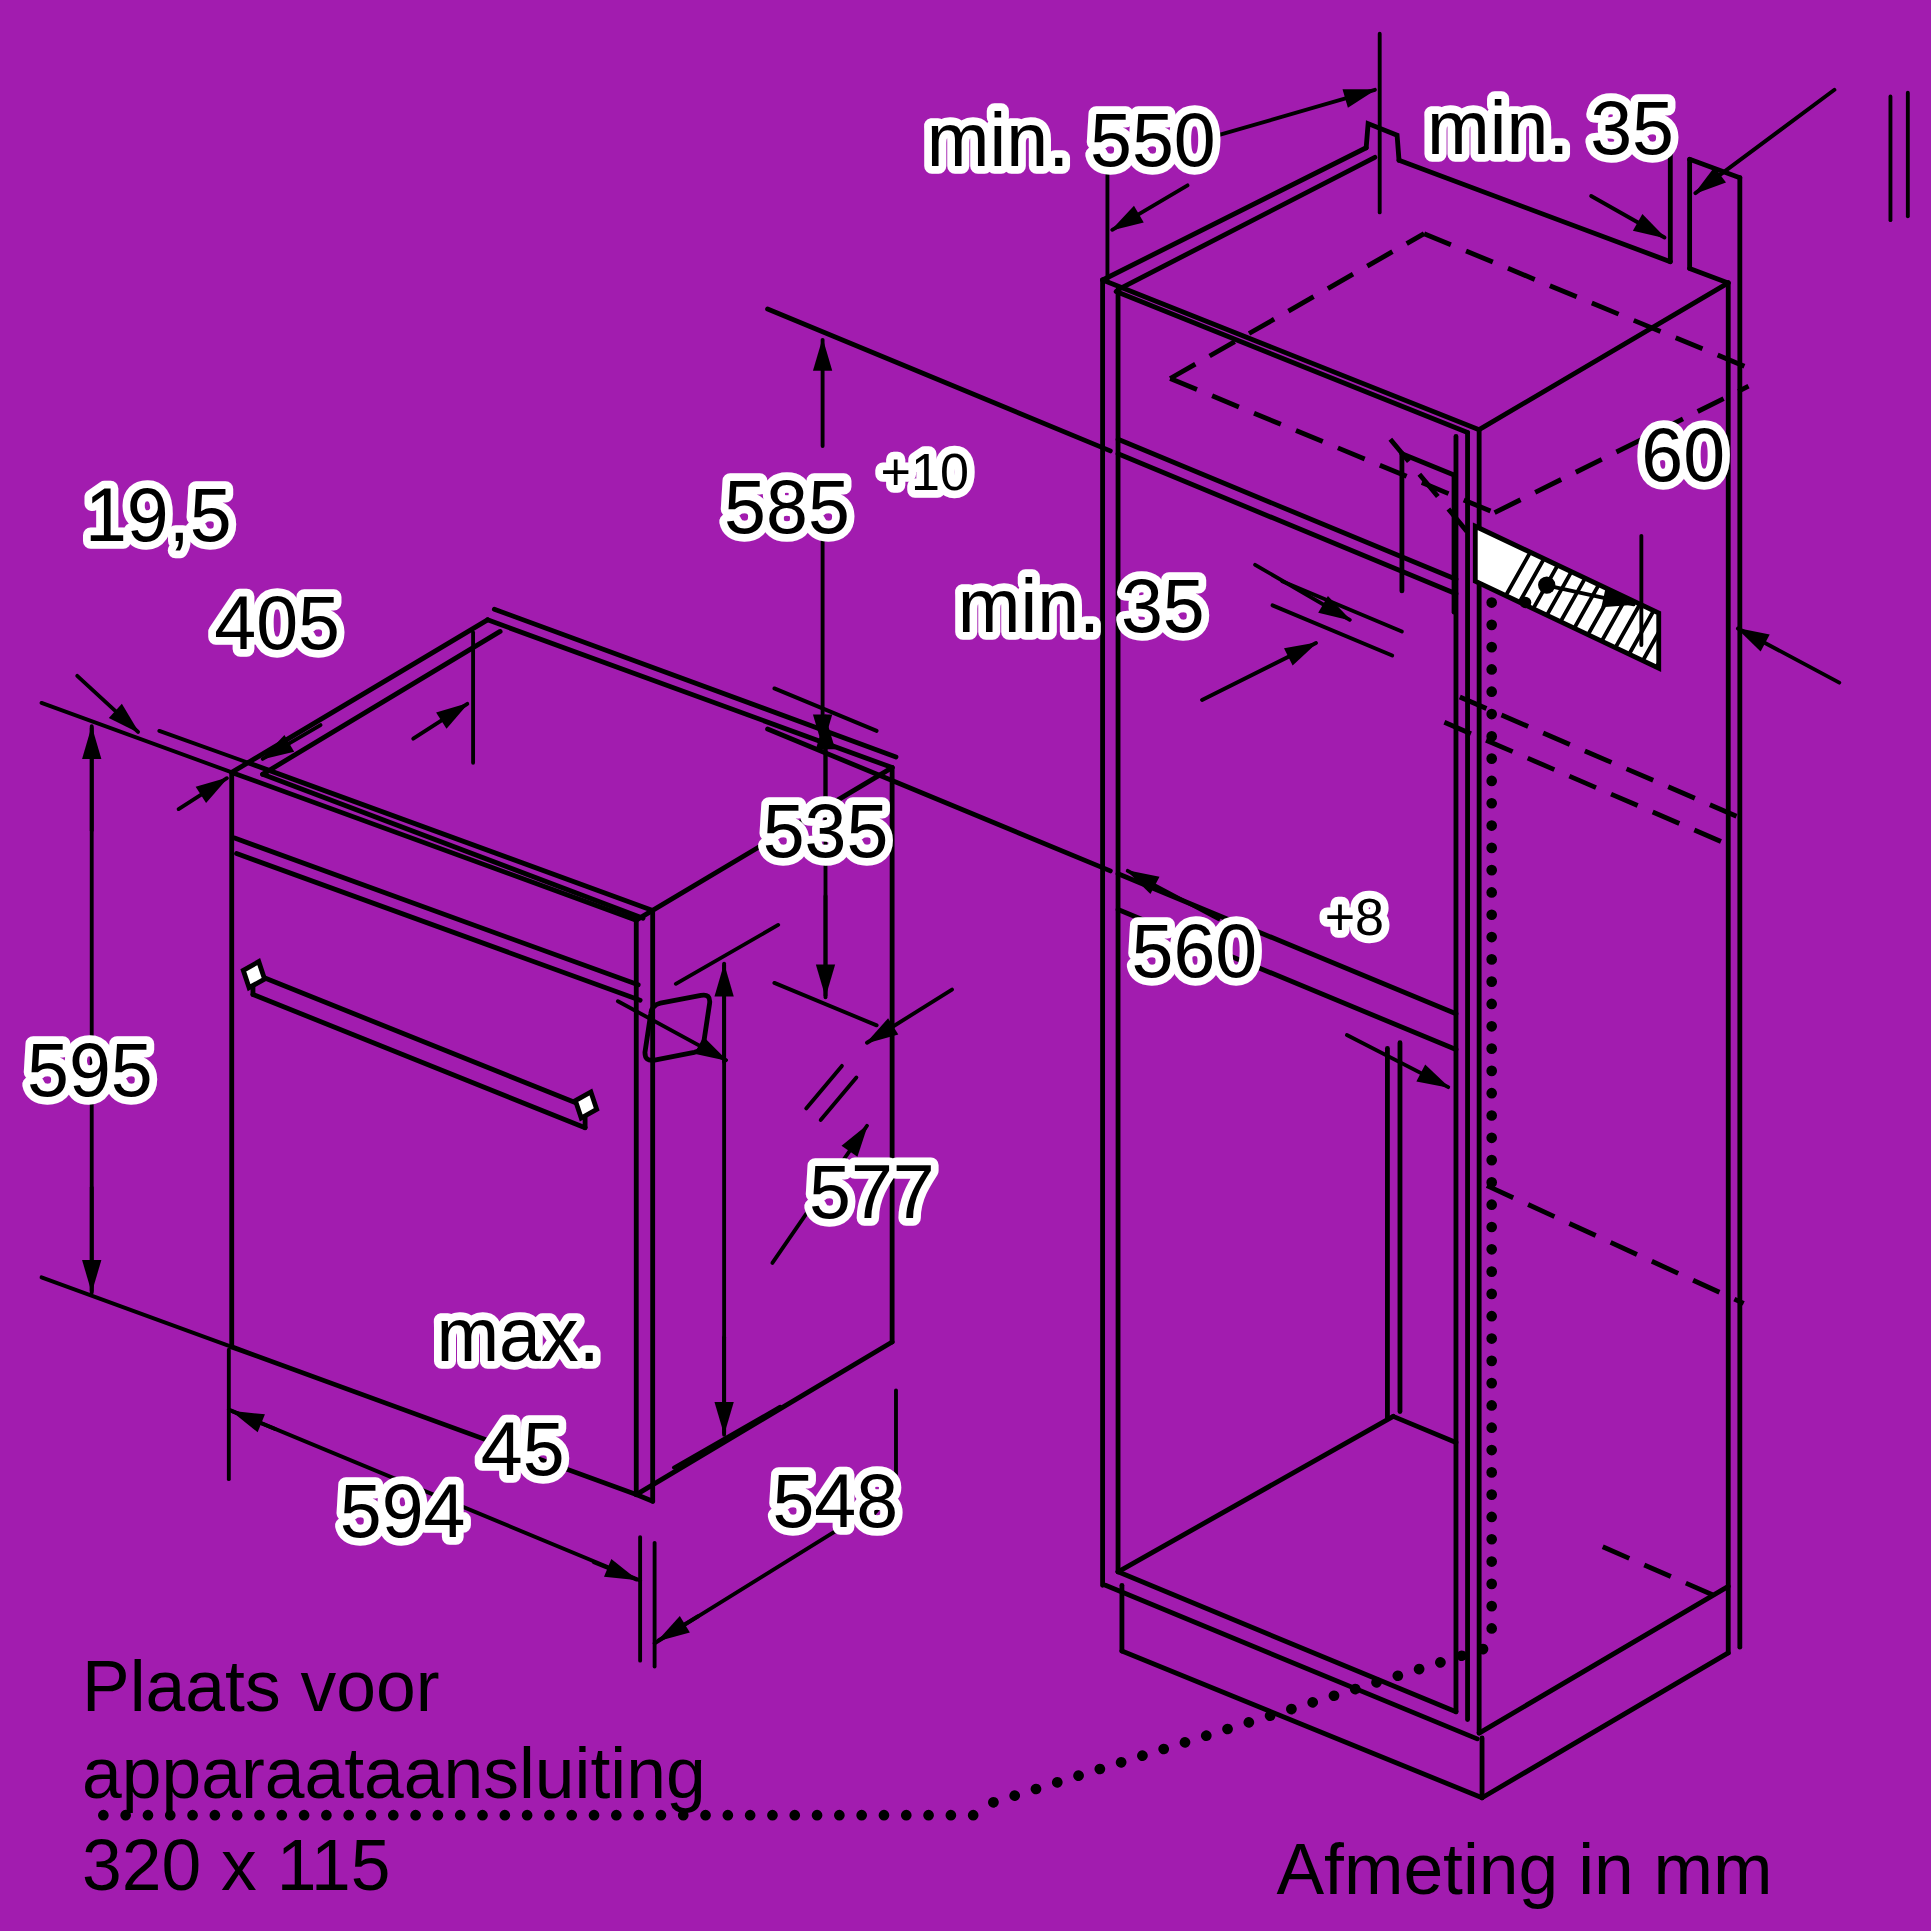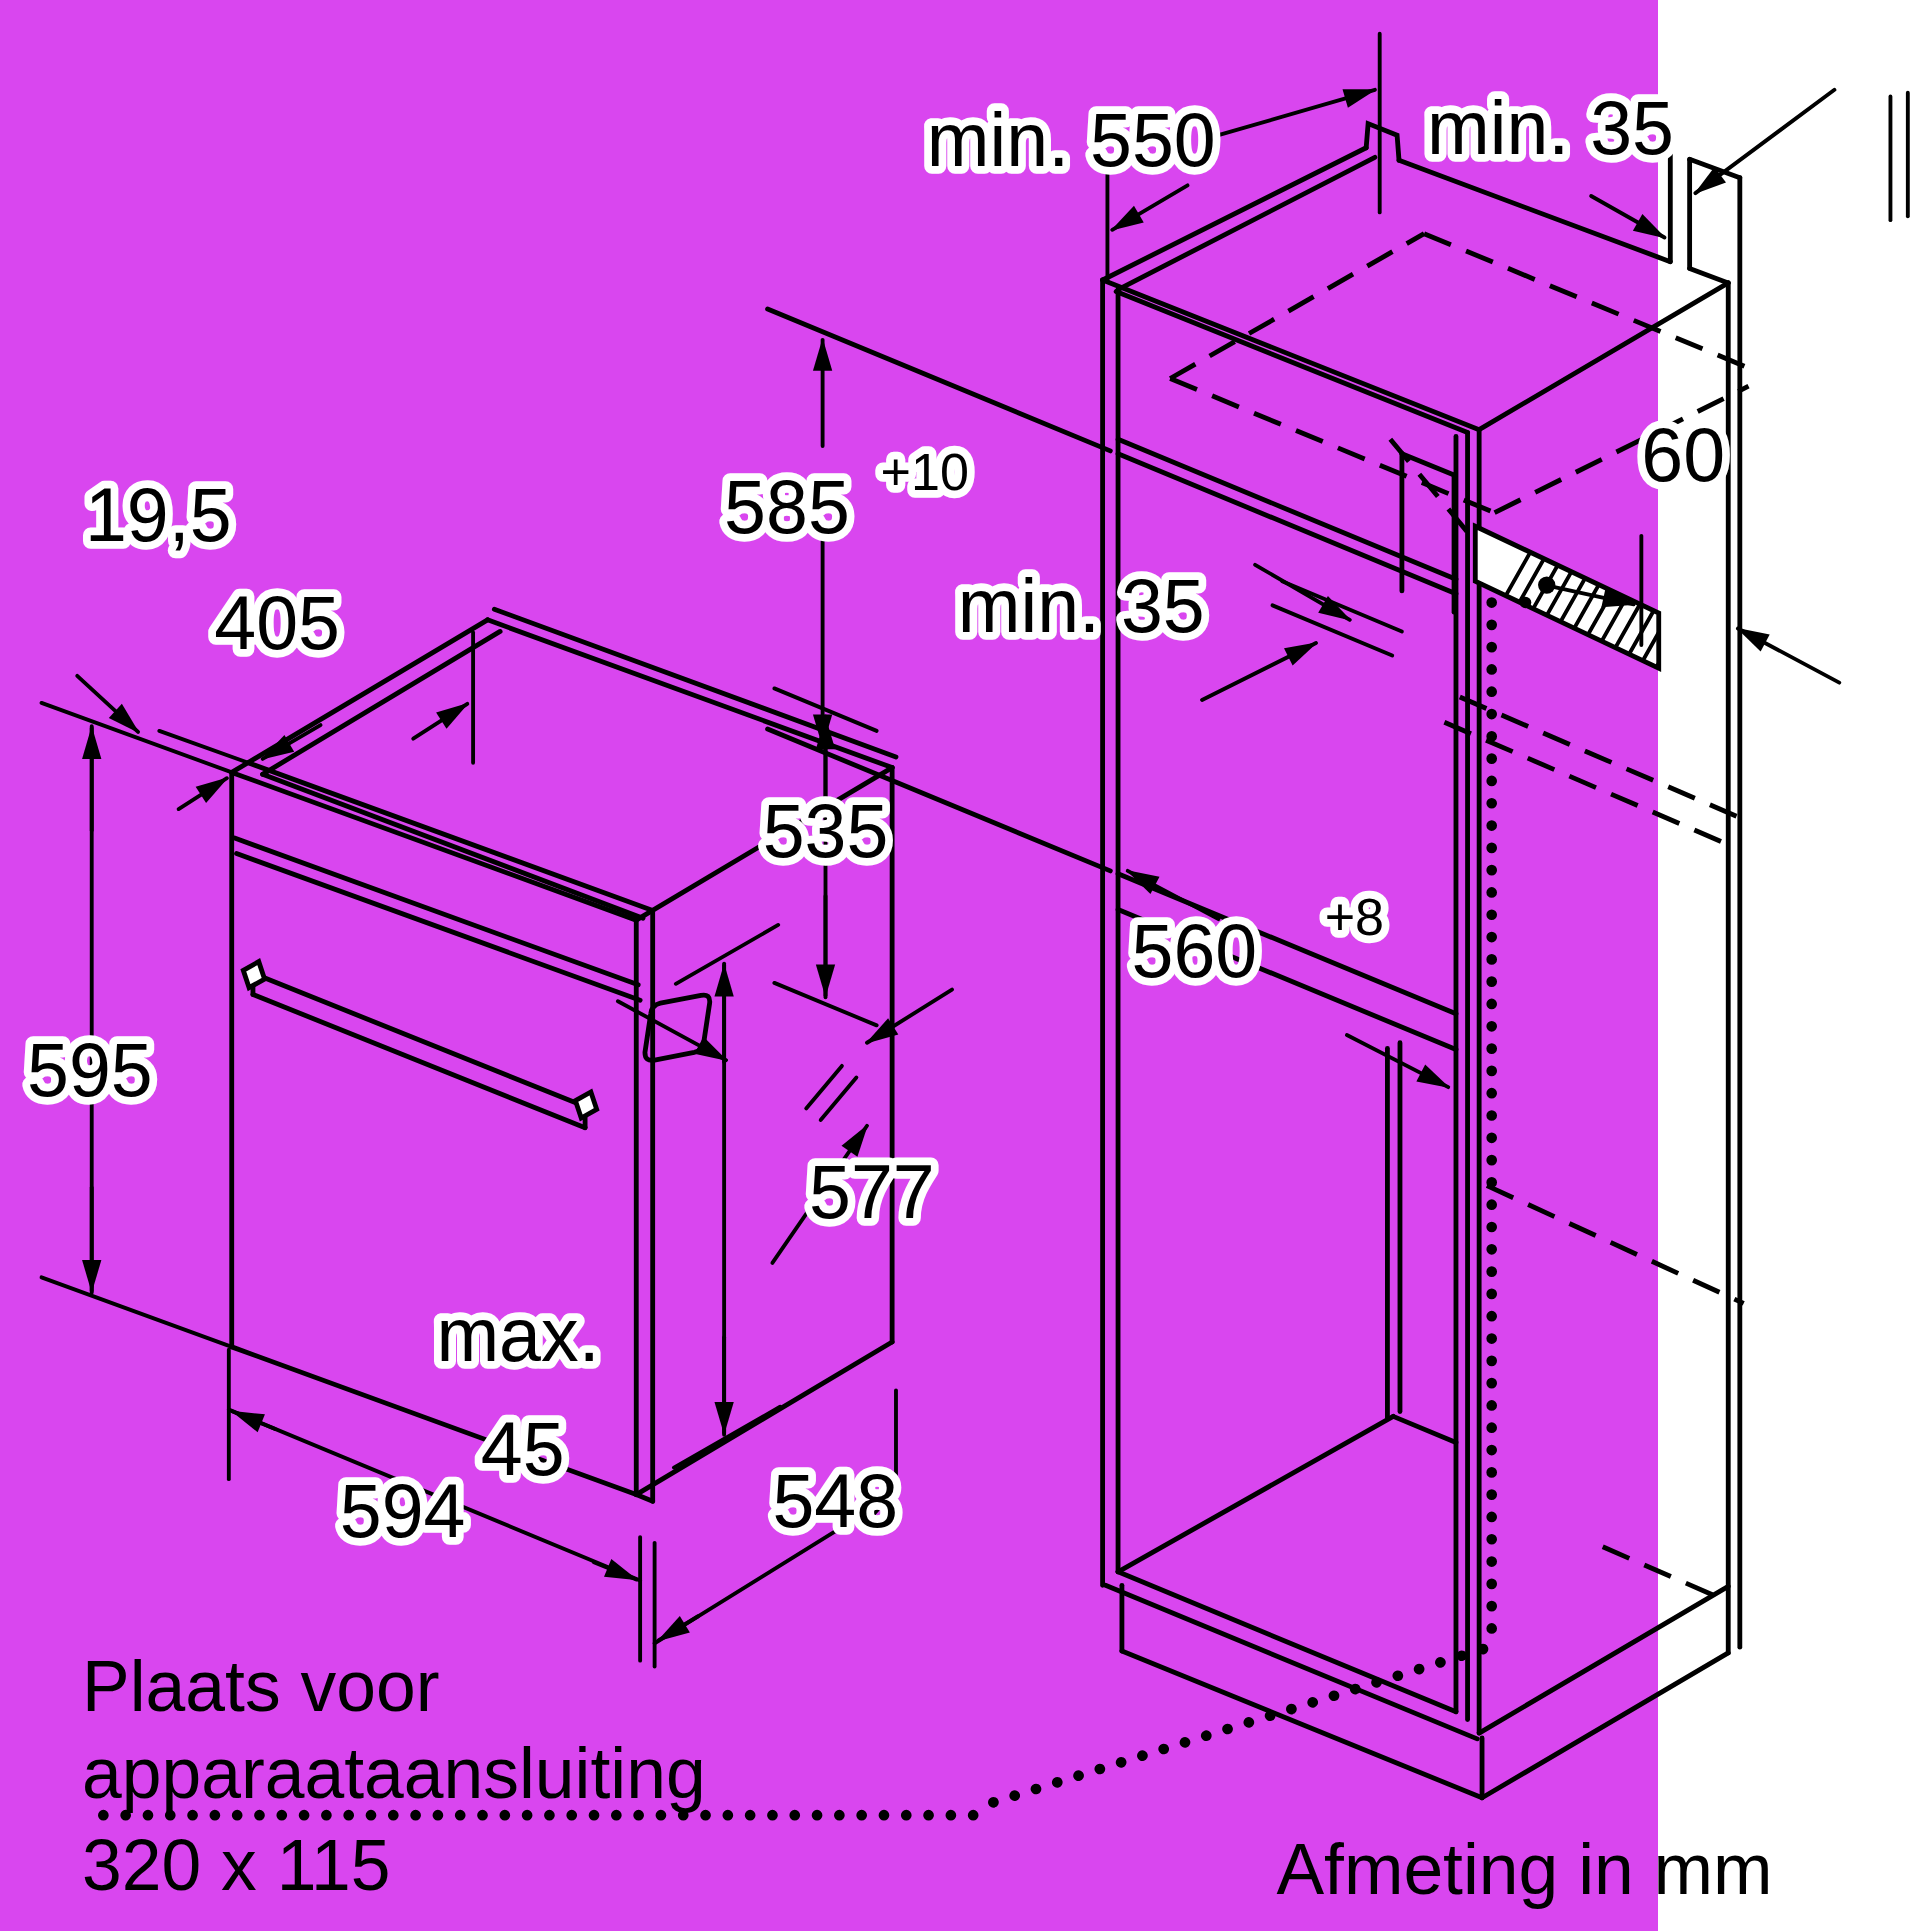--- a/index.html
+++ b/index.html
@@ -1,16 +1,16 @@
 <!DOCTYPE html>
 <html><head>
 <meta charset="utf-8">
 <style>
   html,body{margin:0;padding:0;background:#fff;}
-  .stage{width:1658px;height:1931px;position:relative;background:#d946ef;}
+  .stage{width:1931px;height:1931px;position:relative;background:#a21caf;}
   svg{display:block;}
   .ln{stroke:#000;stroke-width:5;fill:none;stroke-linecap:round;}
   .thin{stroke:#000;stroke-width:4;fill:none;stroke-linecap:round;}
   .dash{stroke:#000;stroke-width:5;fill:none;stroke-dasharray:30 17;stroke-linecap:butt;}
   .dots{stroke:#000;stroke-width:11;fill:none;stroke-dasharray:0.1 23;stroke-linecap:round;}
   .lbl{font-family:"Liberation Sans","DejaVu Sans",sans-serif;font-size:78px;fill:#000;
        paint-order:stroke;stroke:#fff;stroke-width:16px;stroke-linejoin:round;}
   .sup{font-size:54px;}
   .note{font-family:"Liberation Sans","DejaVu Sans",sans-serif;font-size:74px;fill:#000;}
 </style>

